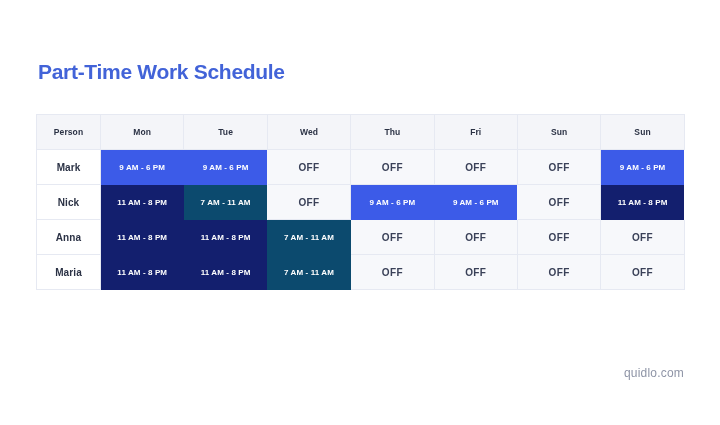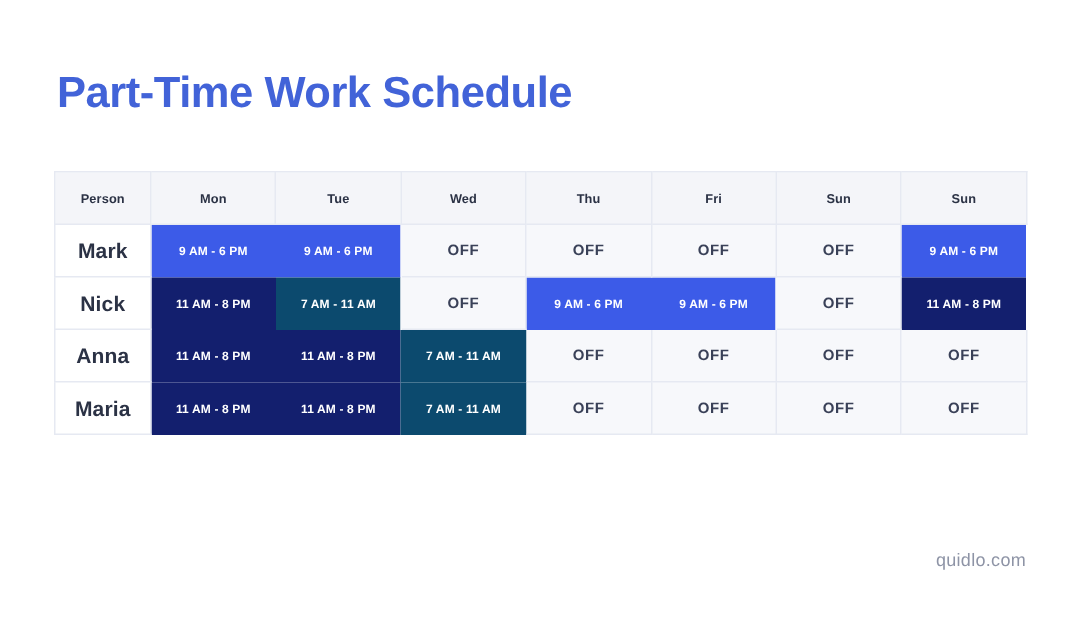--- a/index.html
+++ b/index.html
@@ -16,22 +16,22 @@
   .page {
     position: relative;
     width: 720px;
     height: 425px;
     box-sizing: border-box;
     background: #ffffff;
   }
   .title {
     position: absolute;
     left: 38px;
-    top: 44px;
-    font-size: 29px;
+    top: 54px;
+    font-size: 21px;
     font-weight: bold;
     letter-spacing: -0.3px;
     color: #4263d8;
     line-height: 36px;
     white-space: nowrap;
   }
   .table-wrap {
     position: absolute;
     left: 36px;
     top: 114px;
@@ -45,21 +45,21 @@
   }
   table.schedule col.person-col { width: 64px; }
   table.schedule col.day-col { width: 83.4px; }
 
   table.schedule th,
   table.schedule td {
     height: 35px;
     padding: 0;
     text-align: center;
     vertical-align: middle;
-    font-size: 14px;
+    font-size: 10px;
     letter-spacing: 0.1px;
     border: 1px solid #e6e9f2;
     box-sizing: border-box;
   }
   table.schedule thead th {
     background: #f4f5f9;
     color: #2b3245;
     font-weight: bold;
     font-size: 8.5px;
     border-color: #e6e9f2;

